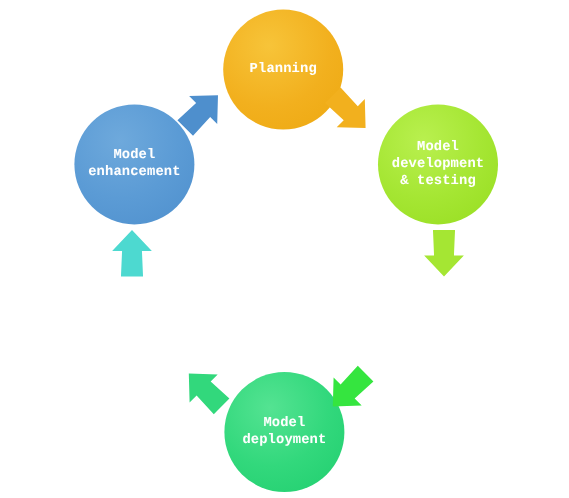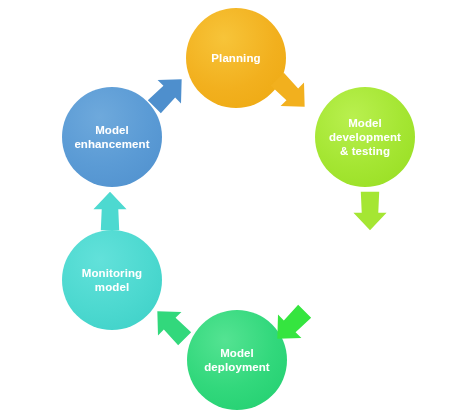--- a/index.html
+++ b/index.html
@@ -22,21 +22,21 @@
     position: absolute;
     border-radius: 50%;
     display: flex;
     align-items: center;
     justify-content: center;
     text-align: center;
     box-sizing: border-box;
   }
   .node-label {
     color: #ffffff;
-    font-family: Liberation Sans, sans-serif;
+    font-family: Liberation Mono, monospace;
     font-size: 11.5px;
     font-weight: bold;
     line-height: 1.22;
     letter-spacing: 0.1px;
     white-space: pre-line;
     padding: 0 6px;
     text-shadow: 0 0 1px rgba(255,255,255,0.18);
   }
 
   
@@ -93,24 +93,20 @@
 development
 &amp; testing</span>
   </div>
 
 
   <div class="node" id="node-deployment">
     <span class="node-label">Model
 deployment</span>
   </div>
 
-  <div class="node" id="node-monitoring">
-    <span class="node-label">Monitoring
-model</span>
-  </div>
 
   <div class="node" id="node-enhancement">
     <span class="node-label">Model
 enhancement</span>
   </div>
 
   <div class="arrow" id="arrow-enhancement-to-planning">
     <svg viewBox="0 0 100 100" aria-hidden="true">
       <g transform="rotate(45 50 50)">
         <path d="M50 8 L86 46 L68 46 L70 92 L30 92 L32 46 L14 46 Z" fill="#4E8FCD"></path>

